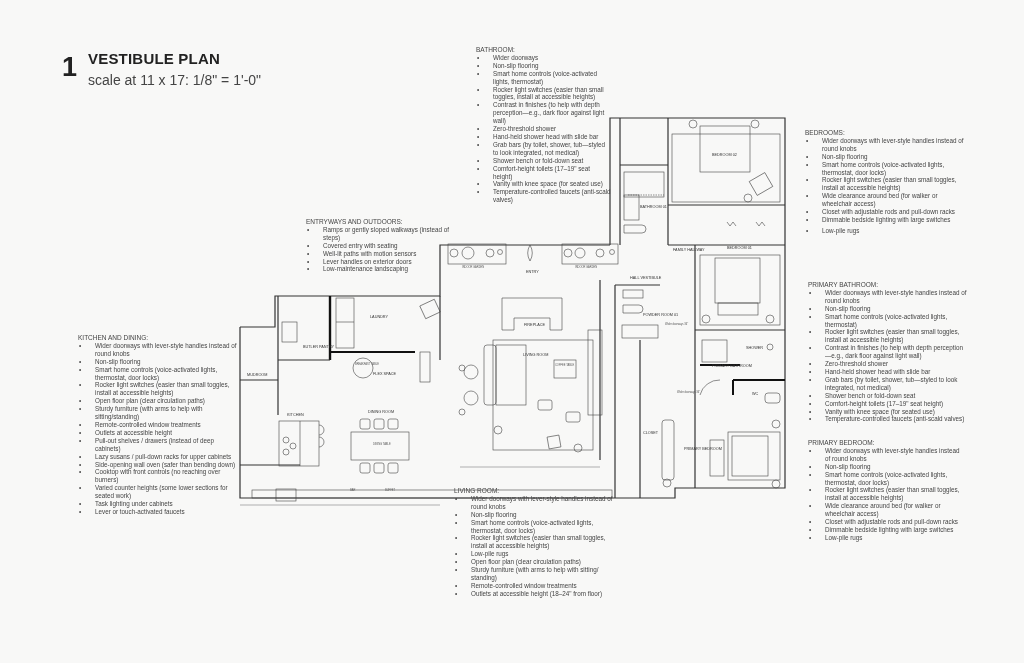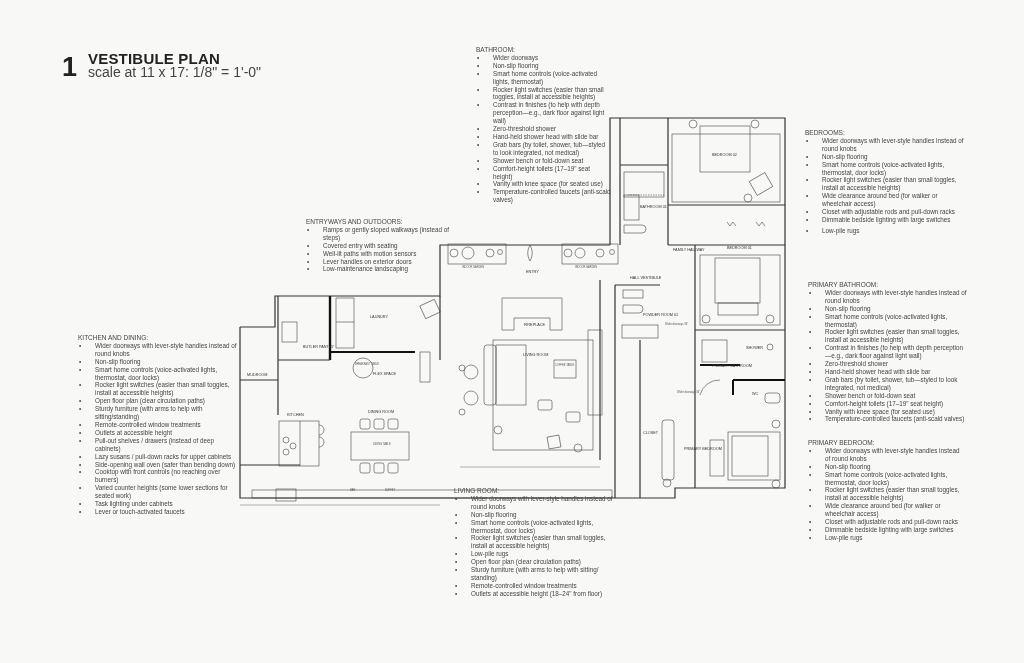--- a/index.html
+++ b/index.html
@@ -1,20 +1,20 @@
 <!DOCTYPE html>
 <html><head>
 <meta charset="utf-8">
 <style>
   html, body { margin:0; padding:0; }
   body { width:1024px; height:663px; background:#f8f8f7; position:relative; overflow:hidden; font-family:"Liberation Sans", sans-serif; color:#333; }
   .title-block { position:absolute; left:62px; top:50px; }
   .title-num { position:absolute; left:0; top:2px; font-size:27px; font-weight:bold; color:#222; }
   .title-main { position:absolute; left:26px; top:0; font-size:15px; font-weight:bold; color:#222; white-space:nowrap; letter-spacing:0.2px; }
-  .title-sub { position:absolute; left:26px; top:14px; font-size:14px; color:#444; white-space:nowrap; }
+  .title-sub { position:absolute; left:26px; top:22px; font-size:14px; color:#444; white-space:nowrap; }
   .note { position:absolute; font-size:6.3px; line-height:7.9px; color:#444; }
   .note h4 { margin:0; font-size:6.5px; font-weight:normal; color:#444; }
   .note ul { margin:0; padding:0; list-style:none; }
   .note li { position:relative; padding-left:17px; }
   .note li::before { content:"•"; position:absolute; left:1px; top:0; }
   svg.plan { position:absolute; left:0; top:0; }
   .lbl { font-family:"Liberation Sans", sans-serif; font-size:3.8px; fill:#333; }
   .lbl-s { font-family:"Liberation Sans", sans-serif; font-size:2.6px; fill:#555; }
 </style>
 </head>

